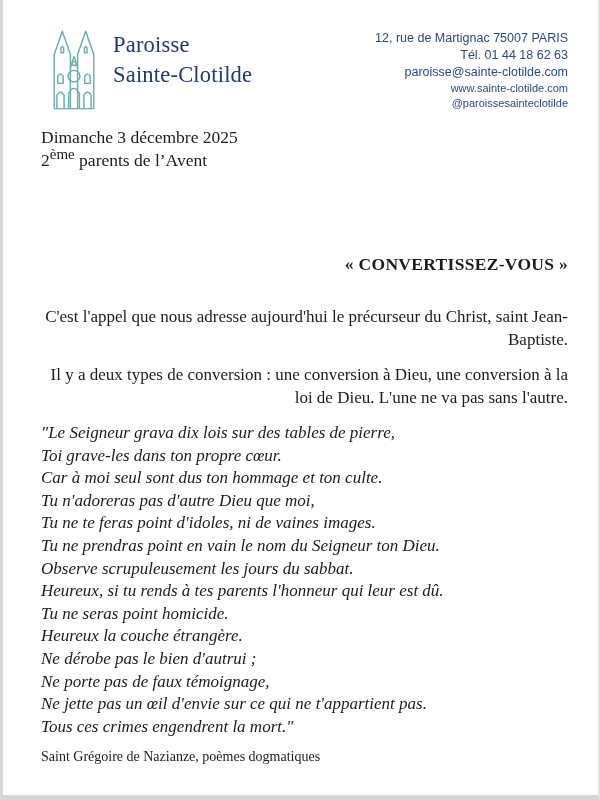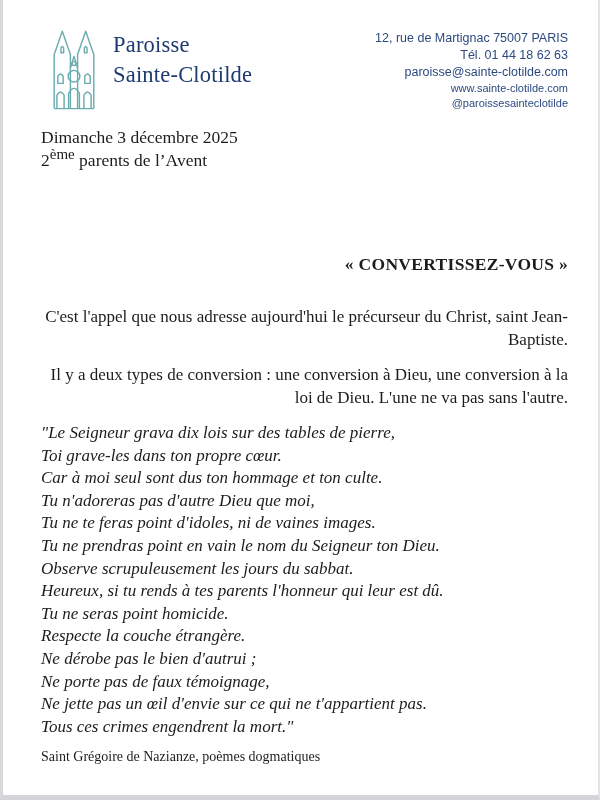--- a/index.html
+++ b/index.html
@@ -140,21 +140,21 @@
       <ul class="poem">
           <li>"Le Seigneur grava dix lois sur des tables de pierre,</li>
           <li>Toi grave-les dans ton propre cœur.</li>
           <li>Car à moi seul sont dus ton hommage et ton culte.</li>
           <li>Tu n'adoreras pas d'autre Dieu que moi,</li>
           <li>Tu ne te feras point d'idoles, ni de vaines images.</li>
           <li>Tu ne prendras point en vain le nom du Seigneur ton Dieu.</li>
           <li>Observe scrupuleusement les jours du sabbat.</li>
           <li>Heureux, si tu rends à tes parents l'honneur qui leur est dû.</li>
           <li>Tu ne seras point homicide.</li>
-          <li>Respecte la couche étrangère.</li>
+          <li>Heureux la couche étrangère.</li>
           <li>Ne dérobe pas le bien d'autrui ;</li>
           <li>Ne porte pas de faux témoignage,</li>
           <li>Ne jette pas un œil d'envie sur ce qui ne t'appartient pas.</li>
           <li>Tous ces crimes engendrent la mort."</li>
         </ul>
 
       <div class="attribution">Saint Grégoire de Nazianze, poèmes dogmatiques</div>
 
     </main>
 

